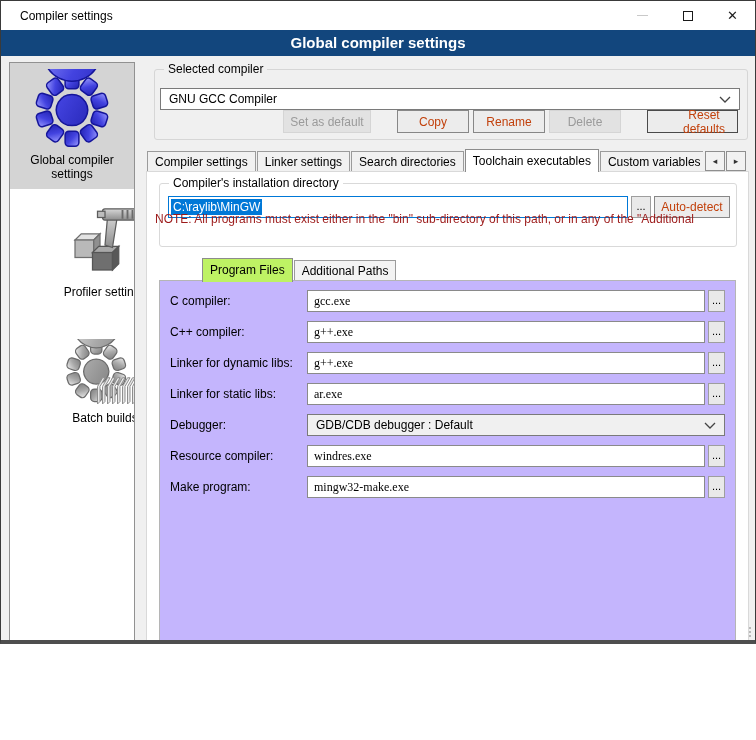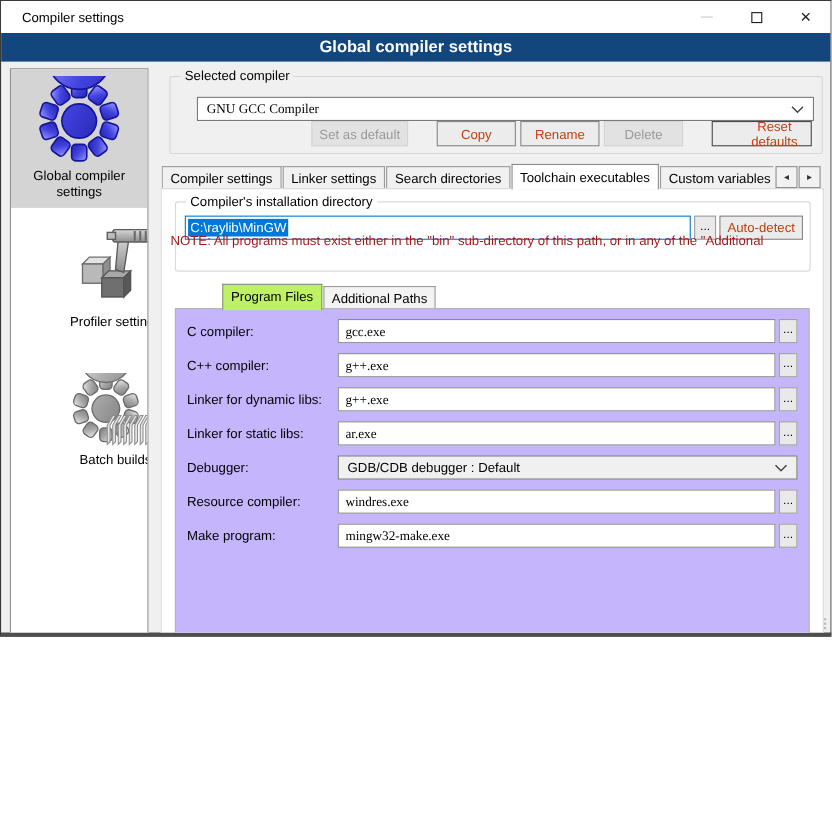--- a/index.html
+++ b/index.html
@@ -1,20 +1,20 @@
 <!DOCTYPE html>
 <html><head>
 <meta charset="utf-8">
 <style>
   * { margin:0; padding:0; box-sizing:border-box; }
   html,body { background:#ffffff; }
   body { font-family:"Liberation Sans","DejaVu Sans",sans-serif; font-size:12px; color:#000; }
 
   .window {
-    position:relative; width:756px; height:579px; background:#f0f0f0;
+    position:relative; width:756px; height:644px; background:#f0f0f0;
     border:1px solid #3a3a3a; border-bottom:4px solid #4e4e4e; overflow:hidden;
   }
 
   
   .titlebar { position:absolute; left:0; top:0; width:100%; height:29px; background:#ffffff;
     display:flex; align-items:center; }
   .titlebar .title { padding-left:19px; font-size:12px; color:#000; }
   .tb-btns { margin-left:auto; display:flex; height:100%; }
   .tb-btn { width:45px; height:100%; display:flex; align-items:center; justify-content:center; }
   .min-glyph { display:block; width:11px; height:0; border-top:1px solid #c9c9c9; }
@@ -37,21 +37,21 @@
 
   
   .groupbox { position:absolute; border:1px solid #d6d6d6; border-radius:3px; }
   .gb-legend { position:absolute; top:-8px; left:9px; background:#f0f0f0; padding:0 4px; line-height:15px; }
   .gb-compiler { left:153px; top:68px; width:594px; height:71px; }
 
   .combo { display:flex; align-items:center; background:#ffffff; border:1px solid #7a7a7a;
     height:22px; padding:0 8px; }
   .combo .val { flex:1; overflow:hidden; white-space:nowrap; }
   .combo svg { flex:none; }
-  .combo-main { position:absolute; left:24px; right:7px; top:18px;font-family:Liberation Serif, serif; }
+  .combo-main { position:absolute; left:5px; right:7px; top:18px; }
 
   .btnrow { position:absolute; left:0; right:9px; bottom:6px; display:flex; justify-content:flex-end; }
   .btn { height:23px; font-family:inherit; font-size:12px; color:#c2410c; background:#ececec;
     border:1px solid #878787; display:inline-flex; align-items:center; justify-content:center; cursor:default; }
   .btn.strong { border-color:#4a4a4a;padding-left:23px; }
   .btn.disabled { background:#e2e2e2; border-color:#d5d5d5; color:#9a9a9a; }
   .b-setdef { width:88px; margin-right:26px; }
   .b-copy { width:72px; margin-right:4px; }
   .b-rename { width:72px; margin-right:4px; }
   .b-delete { width:72px; margin-right:26px; }

